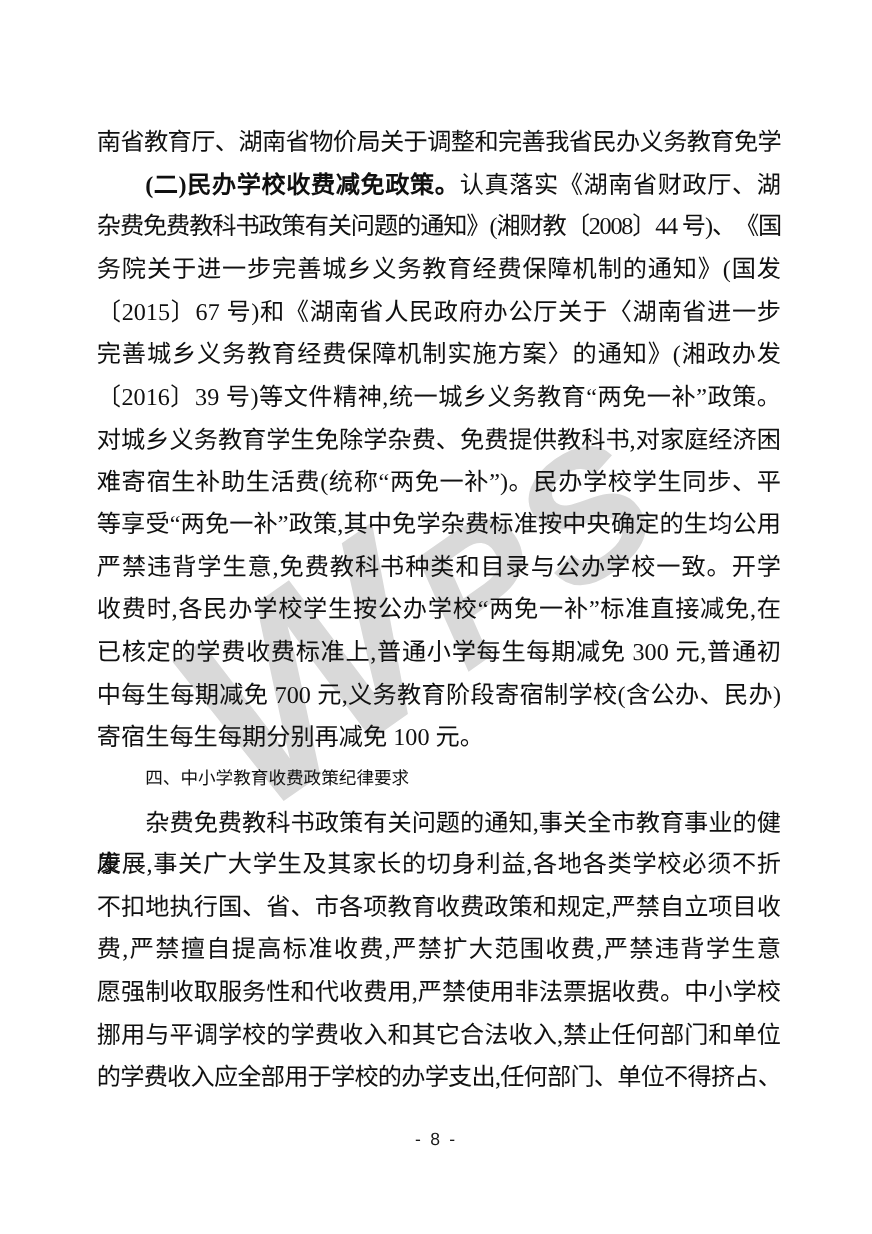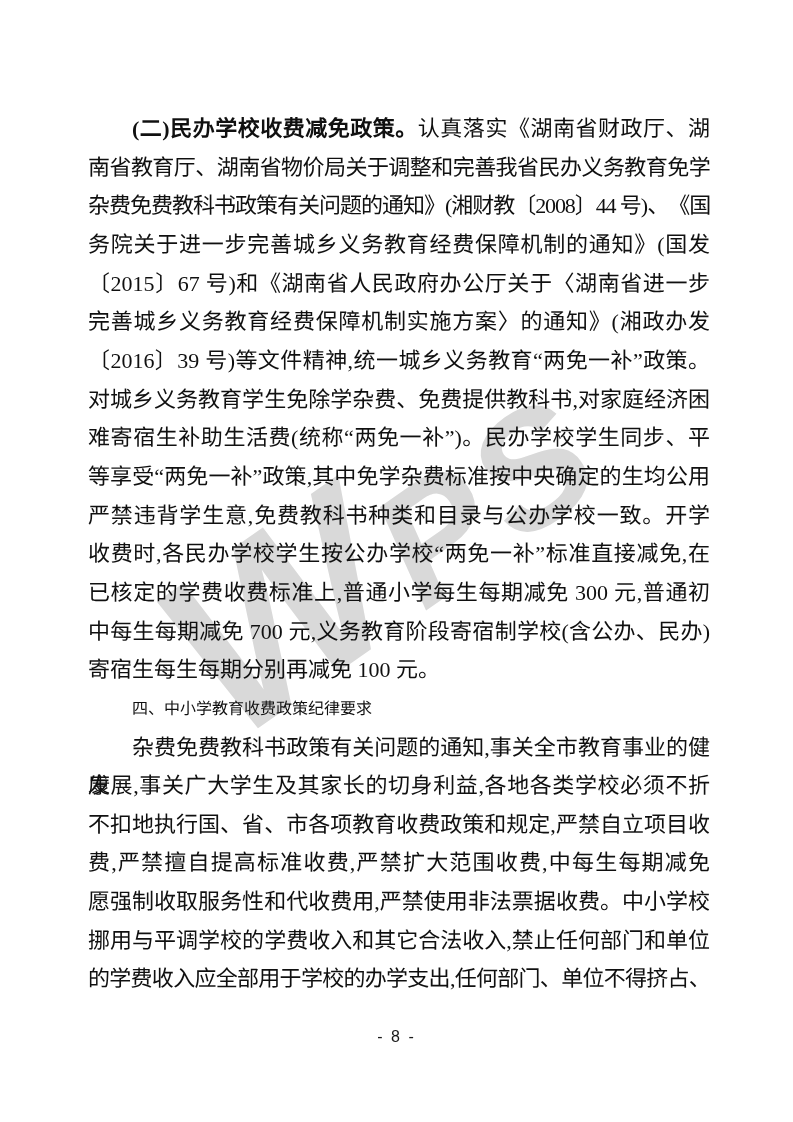--- a/index.html
+++ b/index.html
@@ -81,40 +81,40 @@
 </head>
 <body>
 
 <div class="page">
   <div class="watermark" style="color: rgb(217, 217, 217);">
       <span class="wm-char wm-char-0">W</span>
       <span class="wm-char wm-char-1">P</span>
       <span class="wm-char wm-char-2">S</span>
     </div>
   <div class="doc-body">
+      <div class="line" style="letter-spacing: -0.7px;"><span class="seg-normal">南省教育厅、湖南省物价局关于调整和完善我省民办义务教育免学</span></div>
       <div class="line indent"><span class="seg-bold-lead">(二)民办学校收费减免政策。</span><span class="seg-normal">认真落实《湖南省财政厅、湖</span></div>
-      <div class="line" style="letter-spacing: -0.7px;"><span class="seg-normal">南省教育厅、湖南省物价局关于调整和完善我省民办义务教育免学</span></div>
       <div class="line" style="letter-spacing: -1.18px;"><span class="seg-normal">杂费免费教科书政策有关问题的通知》(湘财教〔2008〕44 号)、《国</span></div>
       <div class="line"><span class="seg-normal">务院关于进一步完善城乡义务教育经费保障机制的通知》(国发</span></div>
       <div class="line"><span class="seg-normal">〔2015〕67 号)和《湖南省人民政府办公厅关于〈湖南省进一步</span></div>
       <div class="line"><span class="seg-normal">完善城乡义务教育经费保障机制实施方案〉的通知》(湘政办发</span></div>
       <div class="line"><span class="seg-normal">〔2016〕39 号)等文件精神,统一城乡义务教育“两免一补”政策。</span></div>
       <div class="line"><span class="seg-normal">对城乡义务教育学生免除学杂费、免费提供教科书,对家庭经济困</span></div>
       <div class="line"><span class="seg-normal">难寄宿生补助生活费(统称“两免一补”)。民办学校学生同步、平</span></div>
       <div class="line"><span class="seg-normal">等享受“两免一补”政策,其中免学杂费标准按中央确定的生均公用</span></div>
       <div class="line"><span class="seg-normal">严禁违背学生意,免费教科书种类和目录与公办学校一致。开学</span></div>
       <div class="line"><span class="seg-normal">收费时,各民办学校学生按公办学校“两免一补”标准直接减免,在</span></div>
       <div class="line"><span class="seg-normal">已核定的学费收费标准上,普通小学每生每期减免 300 元,普通初</span></div>
       <div class="line"><span class="seg-normal">中每生每期减免 700 元,义务教育阶段寄宿制学校(含公办、民办)</span></div>
       <div class="line no-just"><span class="seg-normal">寄宿生每生每期分别再减免 100 元。</span></div>
       <div class="line heading indent no-just"><span class="seg-normal">四、中小学教育收费政策纪律要求</span></div>
       <div class="line indent"><span class="seg-normal">杂费免费教科书政策有关问题的通知,事关全市教育事业的健康</span></div>
       <div class="line"><span class="seg-normal">发展,事关广大学生及其家长的切身利益,各地各类学校必须不折</span></div>
       <div class="line"><span class="seg-normal">不扣地执行国、省、市各项教育收费政策和规定,严禁自立项目收</span></div>
-      <div class="line"><span class="seg-normal">费,严禁擅自提高标准收费,严禁扩大范围收费,中每生每期减免</span></div>
+      <div class="line"><span class="seg-normal">费,严禁擅自提高标准收费,严禁扩大范围收费,严禁违背学生意</span></div>
       <div class="line"><span class="seg-normal">愿强制收取服务性和代收费用,严禁使用非法票据收费。中小学校</span></div>
       <div class="line"><span class="seg-normal">挪用与平调学校的学费收入和其它合法收入,禁止任何部门和单位</span></div>
       <div class="line" style="letter-spacing: -0.88px;"><span class="seg-normal">的学费收入应全部用于学校的办学支出,任何部门、单位不得挤占、</span></div>
     </div>
   <div class="footer">
     <span>- 8 -</span>
   </div>
 </div>
 
 </body></html>

